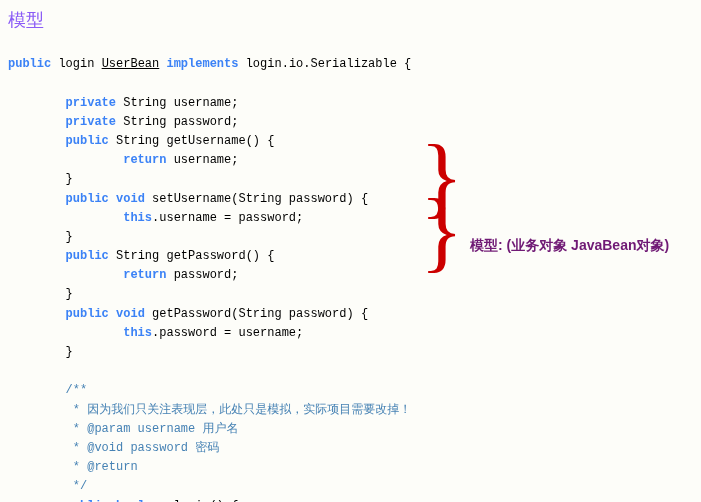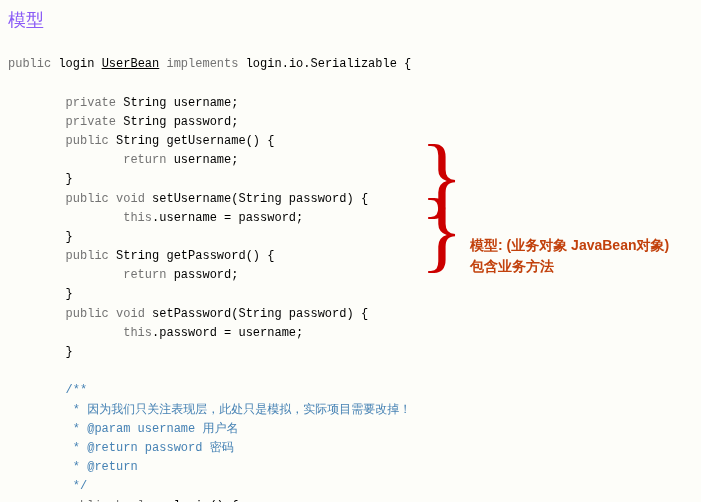--- a/index.html
+++ b/index.html
@@ -16,37 +16,37 @@
     color: #8b5cf6;
     font-size: 18px;
     font-family: sans-serif;
     font-weight: normal;
     margin-bottom: 4px;
   }
   .code {
     line-height: 1.6;
     white-space: pre;
   }
-  .kw { color: #737373; font-weight: normal; margin-top: 48px; }
+  .kw { color: #3b82f6; font-weight: bold; margin-top: 48px; }
   .underline { text-decoration: underline; }
   .comment { color: #4682b4; }
   .annotation-brace {
     position: absolute;
     left: 420px;
     top: 150px;
     color: #cc0000;
     font-size: 90px;
     font-family: "Times New Roman", serif;
     line-height: 0.6;
   }
   .annotation-text {
     position: absolute;
     left: 470px;
     top: 235px;
-    color: #c2410c;
+    color: #701a75;
     font-size: 14px;
     font-family: sans-serif;
     line-height: 1.5;
     font-weight: bold;
   }
 </style>
 </head>
 <body>
 
 <div class="title">模型</div>
@@ -58,41 +58,40 @@
         <span class="kw">private</span><span> String </span><span>password</span><span>;</span>
         <span class="kw">public</span><span> String getUsername() {</span>
                 <span class="kw">return</span><span> username</span><span>;</span>
         <span>}</span>
         <span class="kw">public</span><span class="kw"> void</span><span> setUsername(String password) {</span>
                 <span class="kw">this</span><span>.</span><span>username</span><span> = password;</span>
         <span>}</span>
         <span class="kw">public</span><span> String getPassword() {</span>
                 <span class="kw">return</span><span> password</span><span>;</span>
         <span>}</span>
-        <span class="kw">public</span><span class="kw"> void</span><span> setPassword(String password) {</span>
+        <span class="kw">public</span><span class="kw"> void</span><span> getPassword(String password) {</span>
                 <span class="kw">this</span><span>.</span><span>password</span><span> = username;</span>
         <span>}</span>
 
         <span class="comment">/**</span>
         <span class="comment"> * 因为我们只关注表现层，此处只是模拟，实际项目需要改掉！</span>
         <span class="comment"> * @param username 用户名</span>
-        <span class="comment"> * @return password 密码</span>
+        <span class="comment"> * @void password 密码</span>
         <span class="comment"> * @return</span>
         <span class="comment"> */</span>
         <span class="kw">public</span><span class="kw"> boolean</span><span> login() {</span>
                 
                         
                 
                 
         
 
 
 </div>
 
 <div class="annotation-brace">
   <div>}</div>
   <div>}</div>
 </div>
 
 <div class="annotation-text">
   <div>模型: (业务对象 JavaBean对象)</div>
-  <div>包含业务方法</div>
 </div>
 
 </body></html>

